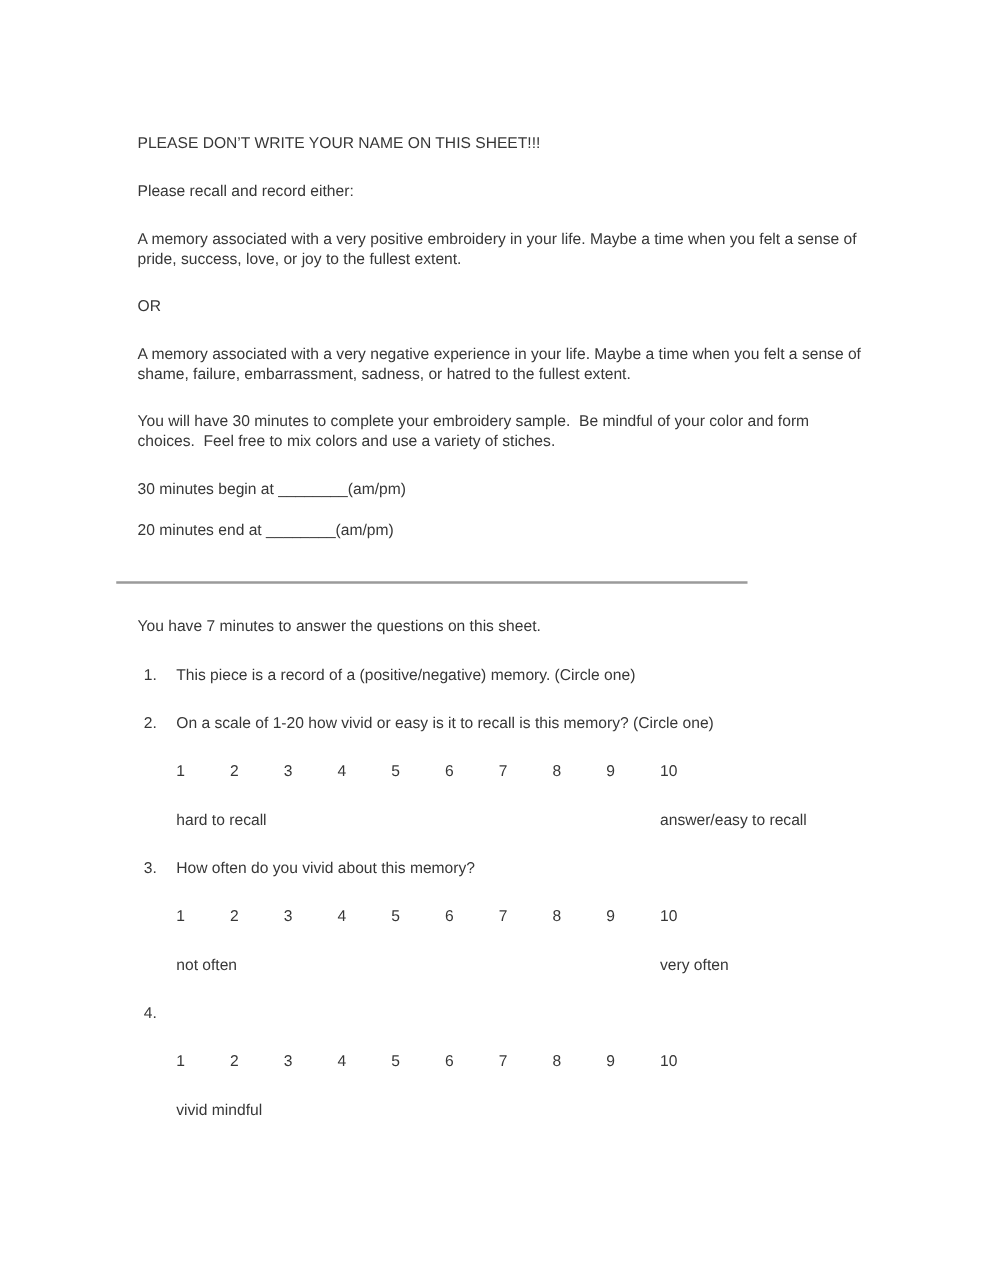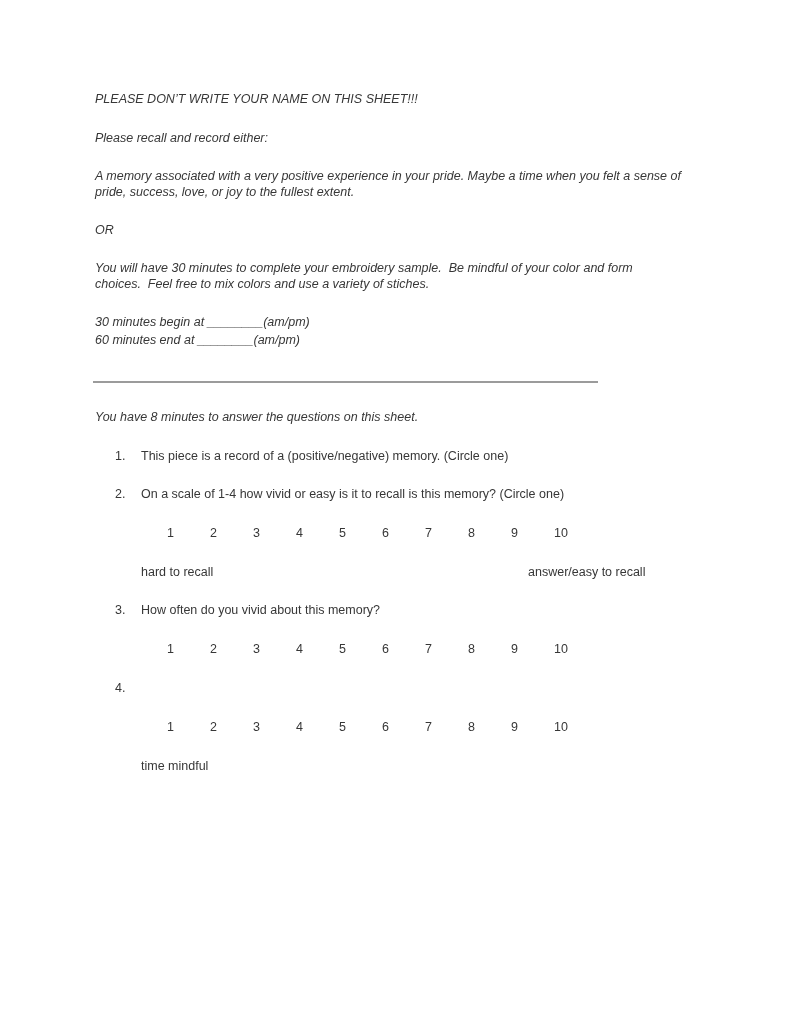--- a/index.html
+++ b/index.html
@@ -9,92 +9,98 @@
     height: 1023px;
     box-sizing: border-box;
     padding: 89px 0 0 93px;
     background: #ffffff;
     font-family: "Liberation Sans", "DejaVu Sans", sans-serif;
     font-size: 12.5px;
     line-height: 16px;
     color: #373737;
     overflow: hidden;
   }
-  p { margin: 2px; white-space: pre-wrap; font-style: italic; }
+  p { margin: 17px; white-space: pre-wrap; }
   .mb22 { margin-bottom: 22px; }
   .mb23 { margin-bottom: 23px; }
   .divider {
     width: 505px;
     height: 0;
     border-top: 2px solid #9b9b9b;
     margin: 33px 0 26px 0;
   }
   .question { display: flex; padding-left: 22px; }
   .qnum { flex: 0 0 26px; width: 26px; }
   .qtext { white-space: pre-wrap; text-align: center; }
-  .scale-row { margin-left: 74px; text-decoration: underline; }
+  .scale-row { margin-left: 48px; text-decoration: underline; }
   .scale-num { display: inline-block; width: 43px; }
   .endpoints { display: flex; margin-left: 48px; align-items: center; }
   .endpoint-low { flex: 0 0 387px; width: 387px; }
 </style>
 </head>
 <body>
 
 <div class="page">
 
   <p class="mb23">PLEASE DON’T WRITE YOUR NAME ON THIS SHEET!!!</p>
 
   <p class="mb22">Please recall and record either:</p>
 
-  <p class="mb22">A memory associated with a very positive experience in your pride. Maybe a time when you felt a sense of
+  <p class="mb22">A memory associated with a very positive embroidery in your life. Maybe a time when you felt a sense of
 pride, success, love, or joy to the fullest extent.</p>
 
   <p class="mb22">OR</p>
 
+  <p class="mb22">A memory associated with a very negative experience in your life. Maybe a time when you felt a sense of
+shame, failure, embarrassment, sadness, or hatred to the fullest extent.</p>
 
   <p class="mb22">You will have 30 minutes to complete your embroidery sample.  Be mindful of your color and form
 choices.  Feel free to mix colors and use a variety of stiches.</p>
 
   <div>
     <p><span>30 minutes begin at </span><span>________</span><span>(am/pm)</span></p>
-    <p><span>60 minutes end at </span><span>________</span><span>(am/pm)</span></p>
+    <p><span>20 minutes end at </span><span>________</span><span>(am/pm)</span></p>
   </div>
 
   <div class="divider"></div>
 
-  <p class="mb23">You have 8 minutes to answer the questions on this sheet.</p>
+  <p class="mb23">You have 7 minutes to answer the questions on this sheet.</p>
 
   <div class="question mb22">
     <span class="qnum">1.</span>
     <span class="qtext"><span>This piece is a record of a </span><span>(positive/negative)</span><span> memory. (Circle one)</span></span>
   </div>
 
   <div class="question mb23">
     <span class="qnum">2.</span>
-    <span class="qtext">On a scale of 1-4 how vivid or easy is it to recall is this memory? (Circle one)</span>
+    <span class="qtext">On a scale of 1-20 how vivid or easy is it to recall is this memory? (Circle one)</span>
   </div>
 
   <div class="scale-row mb23"><span class="scale-num">1</span><span class="scale-num">2</span><span class="scale-num">3</span><span class="scale-num">4</span><span class="scale-num">5</span><span class="scale-num">6</span><span class="scale-num">7</span><span class="scale-num">8</span><span class="scale-num">9</span><span class="scale-num">10</span></div>
 
   <div class="endpoints mb22">
     <span class="endpoint-low">hard to recall</span>
     <span class="endpoint-high">answer/easy to recall</span>
   </div>
 
   <div class="question mb23">
     <span class="qnum">3.</span>
     <span class="qtext">How often do you vivid about this memory?</span>
   </div>
 
   <div class="scale-row mb23"><span class="scale-num">1</span><span class="scale-num">2</span><span class="scale-num">3</span><span class="scale-num">4</span><span class="scale-num">5</span><span class="scale-num">6</span><span class="scale-num">7</span><span class="scale-num">8</span><span class="scale-num">9</span><span class="scale-num">10</span></div>
 
+  <div class="endpoints mb22">
+    <span class="endpoint-low">not often</span>
+    <span class="endpoint-high">very often</span>
+  </div>
 
   <div class="question mb23">
     <span class="qnum">4.</span>
   </div>
 
   <div class="scale-row mb23"><span class="scale-num">1</span><span class="scale-num">2</span><span class="scale-num">3</span><span class="scale-num">4</span><span class="scale-num">5</span><span class="scale-num">6</span><span class="scale-num">7</span><span class="scale-num">8</span><span class="scale-num">9</span><span class="scale-num">10</span></div>
 
   <div class="endpoints">
-    <span class="endpoint-high">time mindful</span>
+    <span class="endpoint-high">vivid mindful</span>
   </div>
 
 </div>
 
 </body></html>

